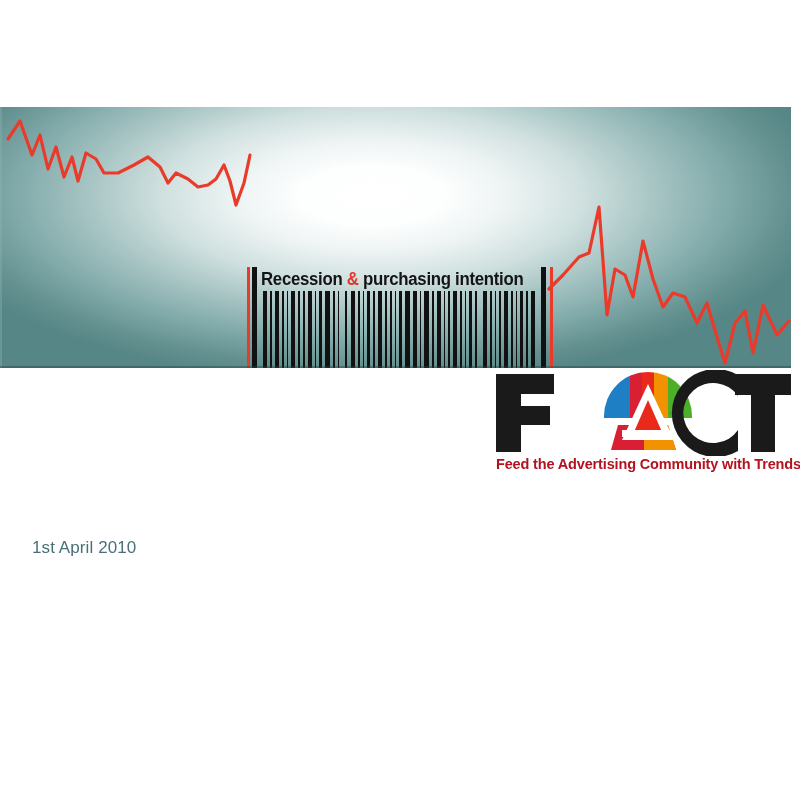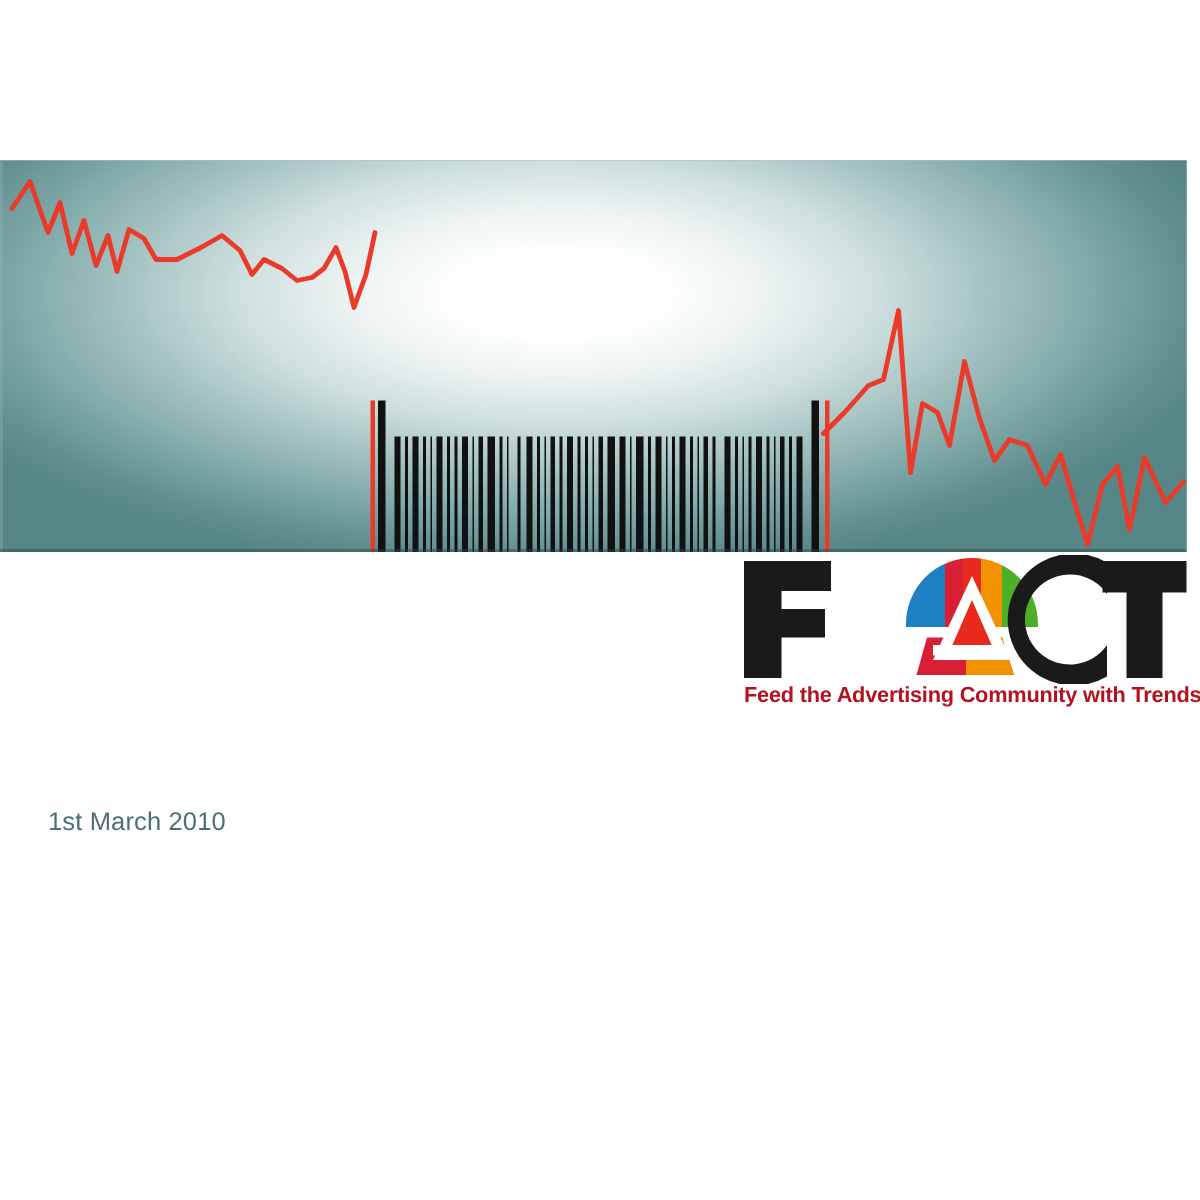--- a/index.html
+++ b/index.html
@@ -177,20 +177,25 @@
     <polyline fill="none" stroke="#ea3b2a" stroke-width="3.2" stroke-linejoin="round" stroke-linecap="round" points="4,182 18,168 34,150 44,146 54,100 62,208 70,162 80,168 88,190 98,134
               108,172 118,200 128,186 140,190 152,216 162,196 172,230 180,256 190,216
               200,204 208,246 218,198 232,228 244,214"></polyline>
   </svg>
 
   <div id="barcode">
 
     <div class="guard-red" style="left:0px;"></div>
     <div class="guard" style="left:5px;"></div>
 
+    <div id="barcode-label">
+      <span class="bl-txt">
+        <span>Recession </span><span class="bl-amp">&amp;</span><span> purchasing intention</span>
+      </span>
+    </div>
 
     <div id="bars">
       <div class="bar" style="left:0px;width:4px"></div>
       <div class="bar" style="left:7px;width:2px"></div>
       <div class="bar" style="left:12px;width:4px"></div>
       <div class="bar" style="left:19px;width:2px"></div>
       <div class="bar" style="left:24px;width:1px"></div>
       <div class="bar" style="left:28px;width:4px"></div>
       <div class="bar" style="left:35px;width:2px"></div>
       <div class="bar" style="left:40px;width:2px"></div>
@@ -276,14 +281,14 @@
     </g>
 
     <g>
       <path d="M243,4 L299,4 L299,25 L283,25 L283,82 L259,82 L259,25 L243,25 Z" fill="#1a1a1a"></path>
     </g>
   </svg>
   <div id="fact-tagline">Feed the Advertising Community with Trends</div>
 </div>
 
 <div id="title-block">
-  <div id="page-date">1st March 2010</div>
+  <div id="page-date">1st April 2010</div>
 </div>
 
 </body></html>

